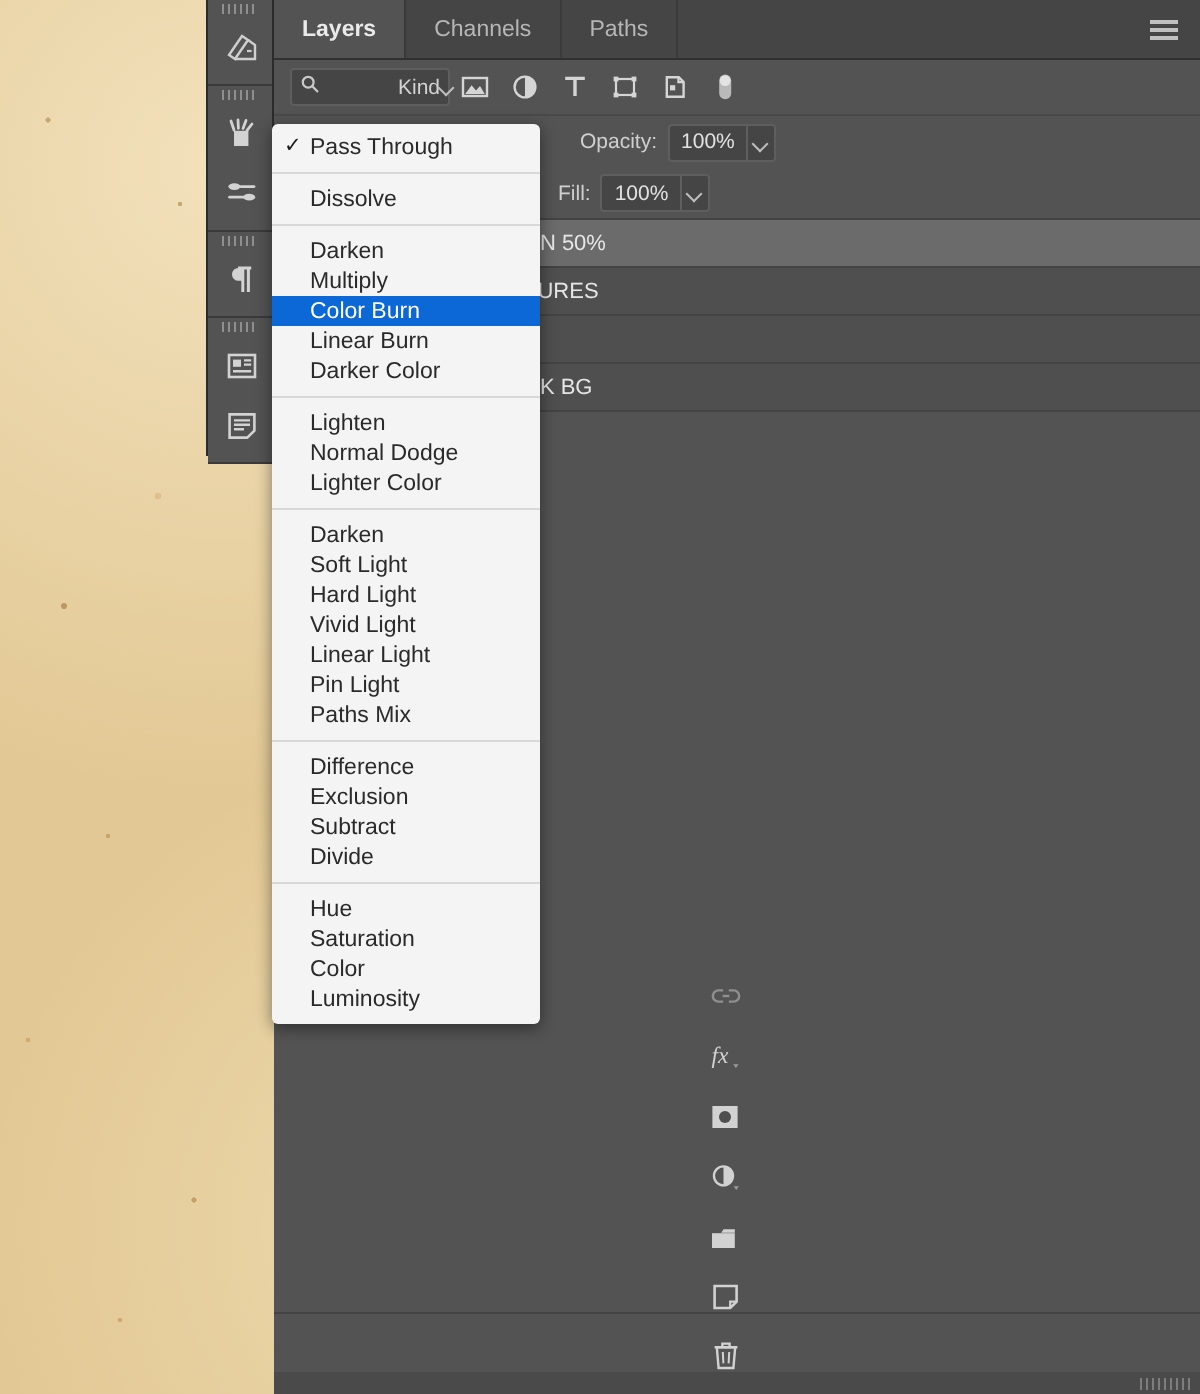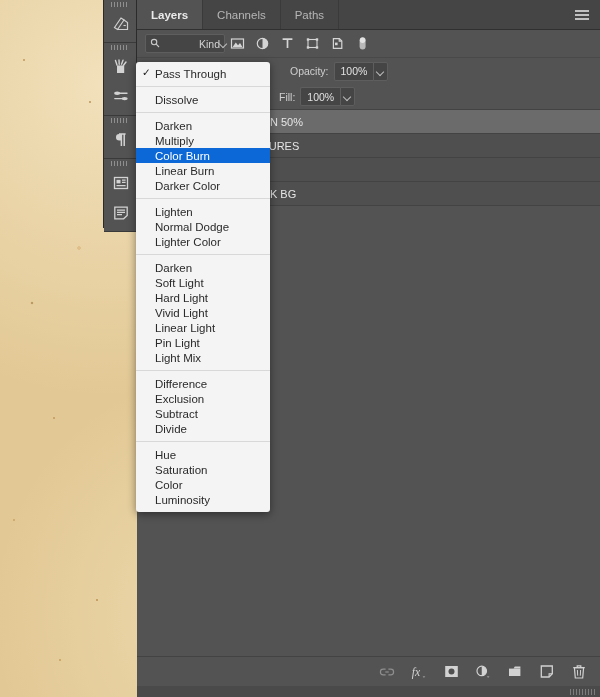--- a/index.html
+++ b/index.html
@@ -159,21 +159,21 @@
   .layer-name {
     font-size: 11px; color: #e6e6e6; white-space: nowrap;
     padding-left: 119px;
   }
 
   
   #panel-bottom {
     position: absolute; left: 0; bottom: 11px; width: 463px; height: 30px;
     background: #535353; border-top: 1px solid #434343;
     display: flex; align-items: center; justify-content: flex-end;
-    padding-right: 12px; gap: 14px;
+    padding-right: 12px; gap: 14px; flex-direction: column;
   }
   .bottom-ico {
     width: 18px; height: 20px; display: flex; align-items: center; justify-content: center;
     cursor: pointer;
   }
   #panel-footer-grip {
     position: absolute; left: 0; bottom: 0; width: 463px; height: 11px;
     background: #4a4a4a; display: flex; align-items: center; justify-content: flex-end;
     padding-right: 4px;
   }
@@ -481,21 +481,21 @@
     <div class="menu-item">Lighten</div>
     <div class="menu-item">Normal Dodge</div>
     <div class="menu-item">Lighter Color</div>
     <div class="menu-sep"></div>
     <div class="menu-item">Darken</div>
     <div class="menu-item">Soft Light</div>
     <div class="menu-item">Hard Light</div>
     <div class="menu-item">Vivid Light</div>
     <div class="menu-item">Linear Light</div>
     <div class="menu-item">Pin Light</div>
-    <div class="menu-item">Light Mix</div>
+    <div class="menu-item">Paths Mix</div>
     <div class="menu-sep"></div>
     <div class="menu-item">Difference</div>
     <div class="menu-item">Exclusion</div>
     <div class="menu-item">Subtract</div>
     <div class="menu-item">Divide</div>
     <div class="menu-sep"></div>
     <div class="menu-item">Hue</div>
     <div class="menu-item">Saturation</div>
     <div class="menu-item">Color</div>
     <div class="menu-item">Luminosity</div>

